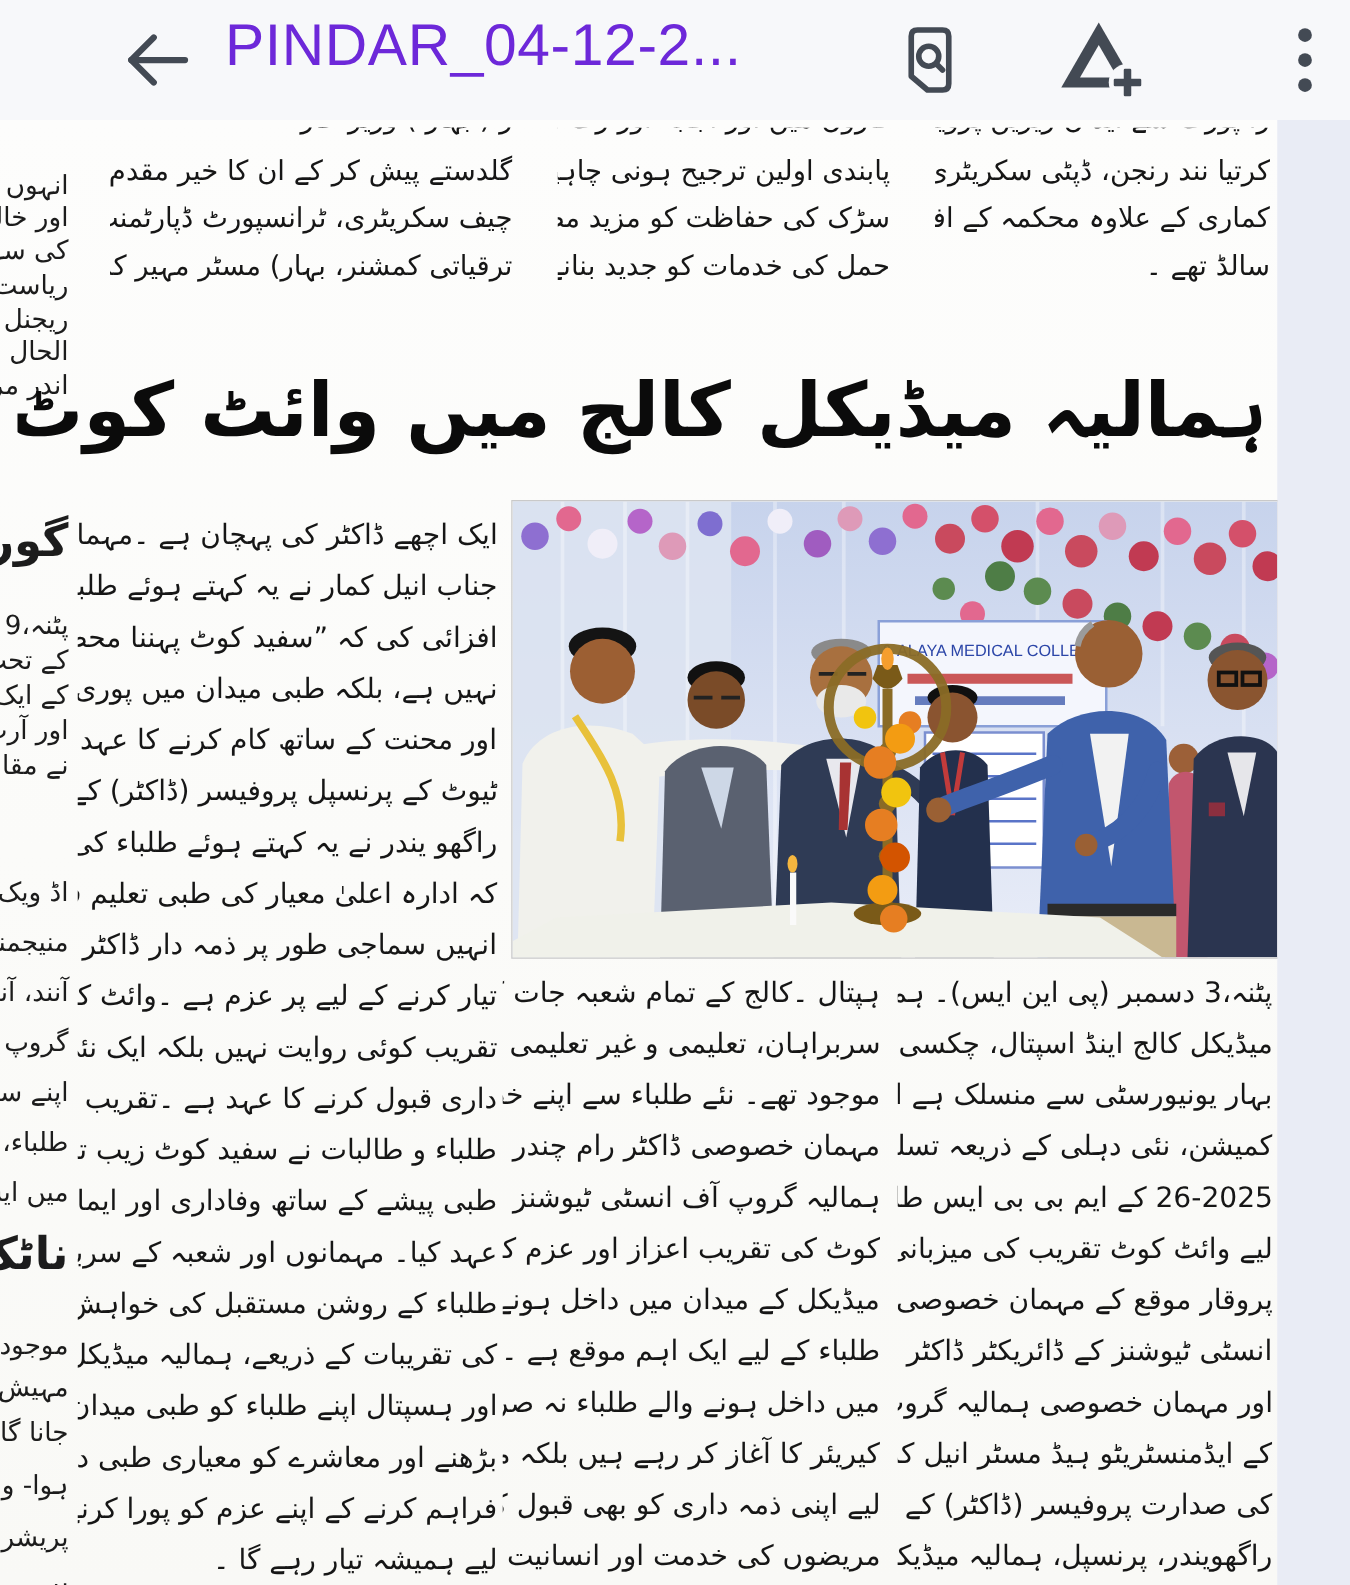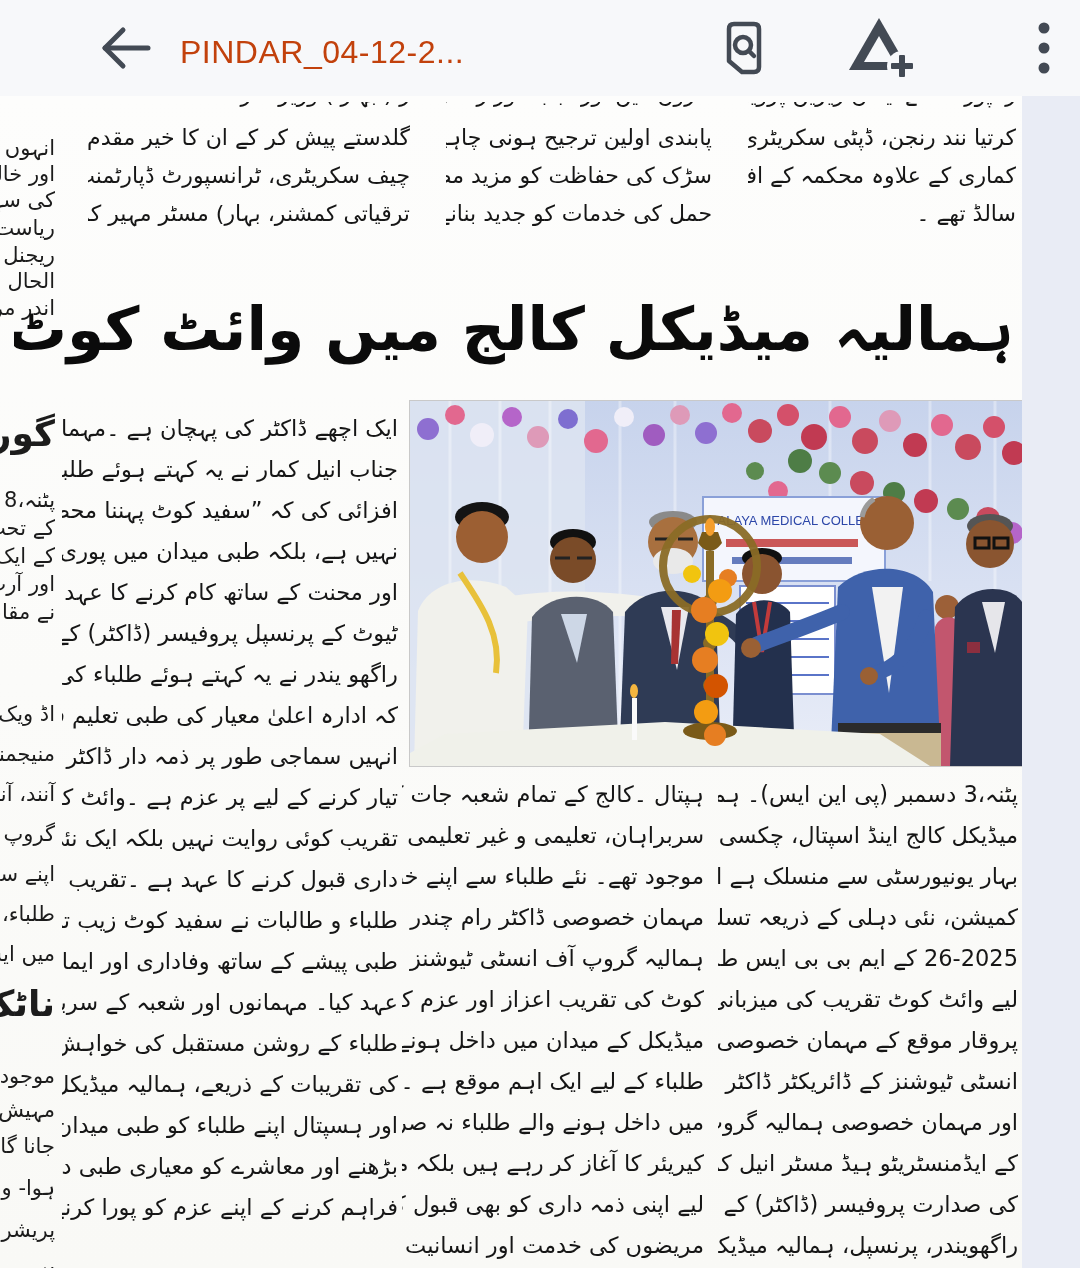--- a/index.html
+++ b/index.html
@@ -3,22 +3,22 @@
 <meta charset="utf-8">
 <style>
   html,body{margin:0;padding:0;background:#e9ecf5;}
   .screen{position:relative;width:1080px;height:1268px;overflow:hidden;
     font-family:"Liberation Sans",sans-serif;background:#e9ecf5;}
   
   .toolbar{position:absolute;left:0;top:0;width:1080px;height:96px;background:#f7f8fa;z-index:5;}
   .icon-btn{position:absolute;background:none;border:none;padding:0;cursor:pointer;}
   .icon-btn svg{display:block;}
   .btn-back{left:96px;top:22px;width:64px;height:52px;}
-  .doc-title{position:absolute;left:180px;top:22px;width:480px;height:60px;line-height:60px;
-    font-size:32px;color:#c2410c;letter-spacing:.5px;white-space:nowrap;overflow:hidden;}
+  .doc-title{position:absolute;left:180px;top:6px;width:480px;height:60px;line-height:60px;
+    font-size:47px;color:#6d28d9;letter-spacing:.5px;white-space:nowrap;overflow:hidden;}
   .btn-find{left:712px;top:16px;width:64px;height:64px;}
   .btn-drive{left:846px;top:14px;width:74px;height:70px;}
   .btn-more{left:1022px;top:18px;width:44px;height:60px;}
   
   .viewer{position:absolute;left:0;top:96px;width:1080px;height:1172px;background:#e9ecf5;}
   .page{position:absolute;left:0;top:0;width:1022px;height:1172px;
     background:linear-gradient(#fdfdfc,#f9f9f6);color:#161616;}
   .urdu{font-family:"DejaVu Sans",sans-serif;direction:rtl;}
   
   .edge-col{position:absolute;left:0;top:0;width:56px;height:100%;overflow:hidden;}
@@ -100,21 +100,21 @@
       <div class="edge-col">
 
       <span class="frag" style="top: 40px;">انہوں نے</span>
           <span class="frag" style="top: 66px;">اور خالی میو</span>
           <span class="frag" style="top: 92px;">کی سہولت</span>
           <span class="frag" style="top: 120px;">ریاست کے</span>
           <span class="frag" style="top: 147px;">ریجنل منیجر</span>
           <span class="frag" style="top: 173px;">الحال بیکار ہ</span>
           <span class="frag" style="top: 200px;">اندر مرمت ک</span>
           <span class="frag bold-frag" style="top: 318px;">گورنمن</span>
-          <span class="frag" style="top: 392px;">پٹنہ،8</span>
+          <span class="frag" style="top: 392px;">پٹنہ،9</span>
           <span class="frag" style="top: 420px;">کے تحت،گو</span>
           <span class="frag" style="top: 448px;">کے ایک ح</span>
           <span class="frag" style="top: 476px;">اور آرٹ کے</span>
           <span class="frag" style="top: 504px;">نے مقابلے</span>
           <span class="frag" style="top: 606px;">اڈ ویک سنگھ</span>
           <span class="frag" style="top: 646px;">منیجمنٹ بی</span>
           <span class="frag" style="top: 686px;">آنند، آنند کشو</span>
           <span class="frag" style="top: 726px;">گروپ کو ذ</span>
           <span class="frag" style="top: 766px;">اپنے سالڈ و</span>
           <span class="frag" style="top: 806px;">طلباء، رہنمائی</span>
@@ -354,20 +354,21 @@
           <p class="tline">تقریب کوئی روایت نہیں بلکہ ایک نئی ذمہ</p>
           <p class="tline">داری قبول کرنے کا عہد ہے ۔تقریب میں تمام</p>
           <p class="tline">طلباء و طالبات نے سفید کوٹ زیب تن کیے اور</p>
           <p class="tline">طبی پیشے کے ساتھ وفاداری اور ایمانداری کا</p>
           <p class="tline">عہد کیا۔ مہمانوں اور شعبہ کے سربراہان نے بھی</p>
           <p class="tline">طلباء کے روشن مستقبل کی خواہش کی ۔اس طرح</p>
           <p class="tline">کی تقریبات کے ذریعے، ہمالیہ میڈیکل کالج</p>
           <p class="tline">اور ہسپتال اپنے طلباء کو طبی میدان میں آگے</p>
           <p class="tline">بڑھنے اور معاشرے کو معیاری طبی دیکھ بھال</p>
           <p class="tline">فراہم کرنے کے اپنے عزم کو پورا کرنے کے</p>
+          <p class="tline">لیے ہمیشہ تیار رہے گا ۔</p>
         </section>
       <section class="bcol col-mid">
 
       <p class="tline">ہپتال ۔کالج کے تمام شعبہ جات کے</p>
           <p class="tline">سربراہان، تعلیمی و غیر تعلیمی عملہ اور طلباء و طالبات</p>
           <p class="tline">موجود تھے۔ نئے طلباء سے اپنے خطاب میں</p>
           <p class="tline">مہمان خصوصی ڈاکٹر رام چندر ساؤ، ڈائریکٹر</p>
           <p class="tline">ہمالیہ گروپ آف انسٹی ٹیوشنز نے کہا کہ وائٹ</p>
           <p class="tline">کوٹ کی تقریب اعزاز اور عزم کی علامت ہے،</p>
           <p class="tline">میڈیکل کے میدان میں داخل ہونے والے</p>

